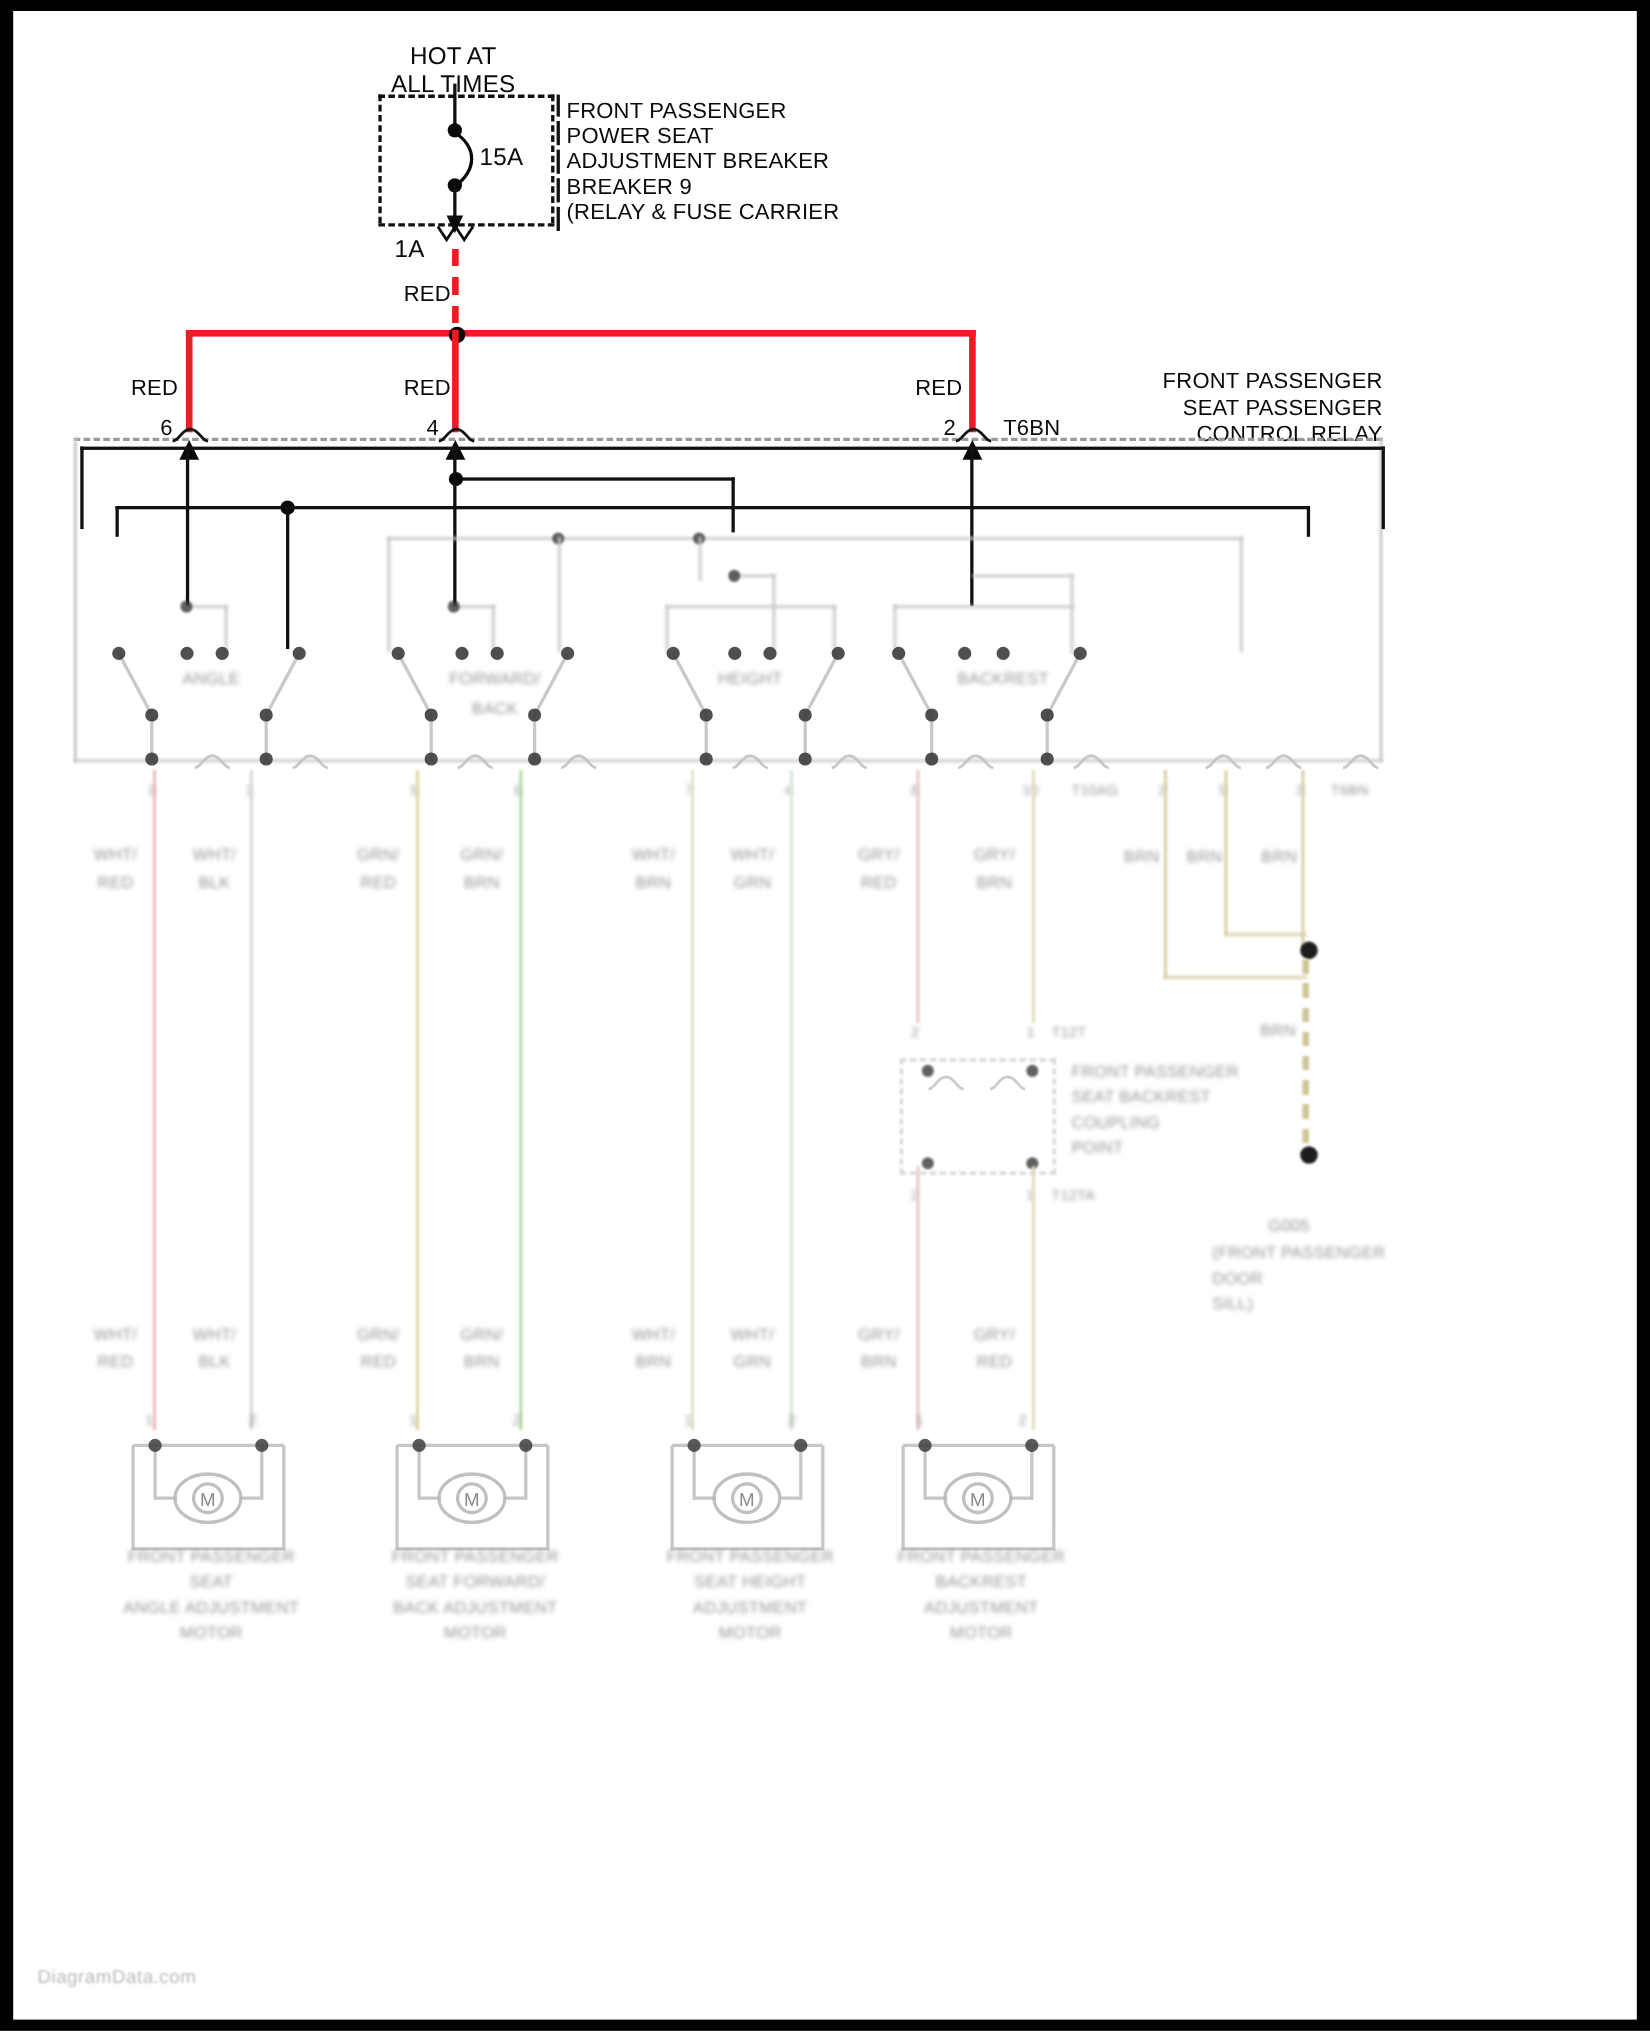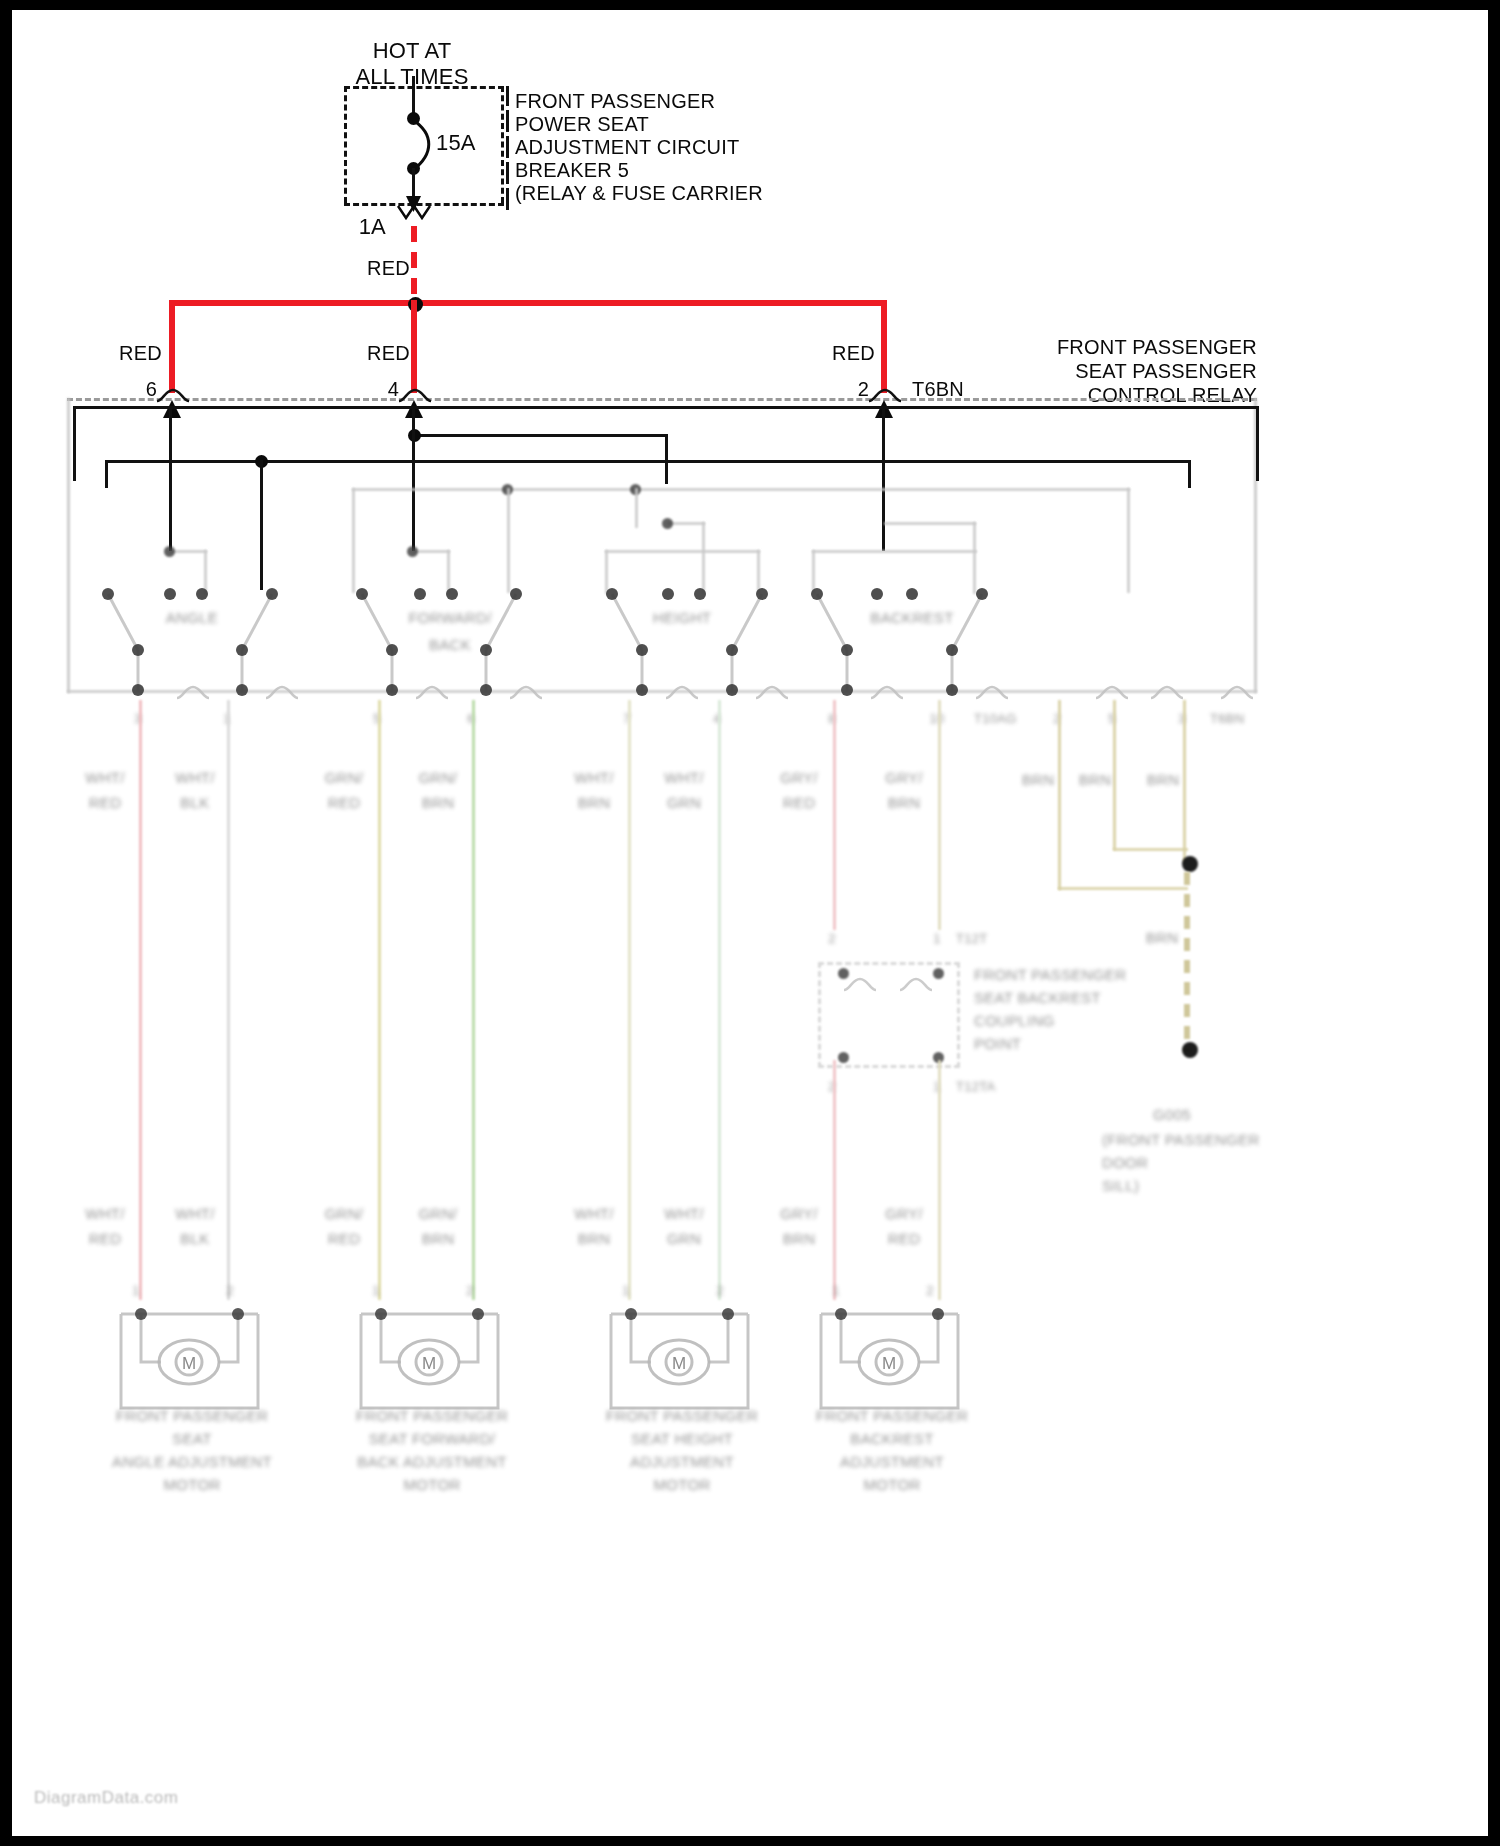--- a/index.html
+++ b/index.html
@@ -59,22 +59,22 @@
   <div class="txt r" style="left:314px;top:204px;width:60px;font-size:22px;">1A</div>
 
   <div class="wire" style="left:494px;top:76px;width:3px;height:20px;"></div>
   <div class="wire" style="left:494px;top:100px;width:3px;height:22px;"></div>
   <div class="wire" style="left:494px;top:126px;width:3px;height:22px;"></div>
   <div class="wire" style="left:494px;top:152px;width:3px;height:22px;"></div>
   <div class="wire" style="left:494px;top:178px;width:3px;height:22px;"></div>
 
   <div class="txt" style="left:503px;top:78px;">FRONT PASSENGER</div>
   <div class="txt" style="left:503px;top:101px;">POWER SEAT</div>
-  <div class="txt" style="left:503px;top:124px;">ADJUSTMENT CIRCUIT</div>
-  <div class="txt" style="left:503px;top:147px;">BREAKER 5</div>
+  <div class="txt" style="left:503px;top:124px;">ADJUSTMENT BREAKER</div>
+  <div class="txt" style="left:503px;top:147px;">BREAKER 9</div>
   <div class="txt" style="left:503px;top:170px;">(RELAY &amp; FUSE CARRIER</div>
 
   <div class="abs" style="left:399px;top:216px;width:6px;height:70px;
        background:repeating-linear-gradient(to bottom,#ed1c24 0 16px,transparent 16px 26px);"></div>
   <div class="txt" style="left:355px;top:245px;">RED</div>
 
   <div class="red" style="left:157px;top:290px;width:718px;height:6px;"></div>
   <div class="dot" style="left:396px;top:287px;width:15px;height:15px;"></div>
   <div class="red" style="left:157px;top:290px;width:6px;height:93px;"></div>
   <div class="red" style="left:399px;top:290px;width:6px;height:93px;"></div>

